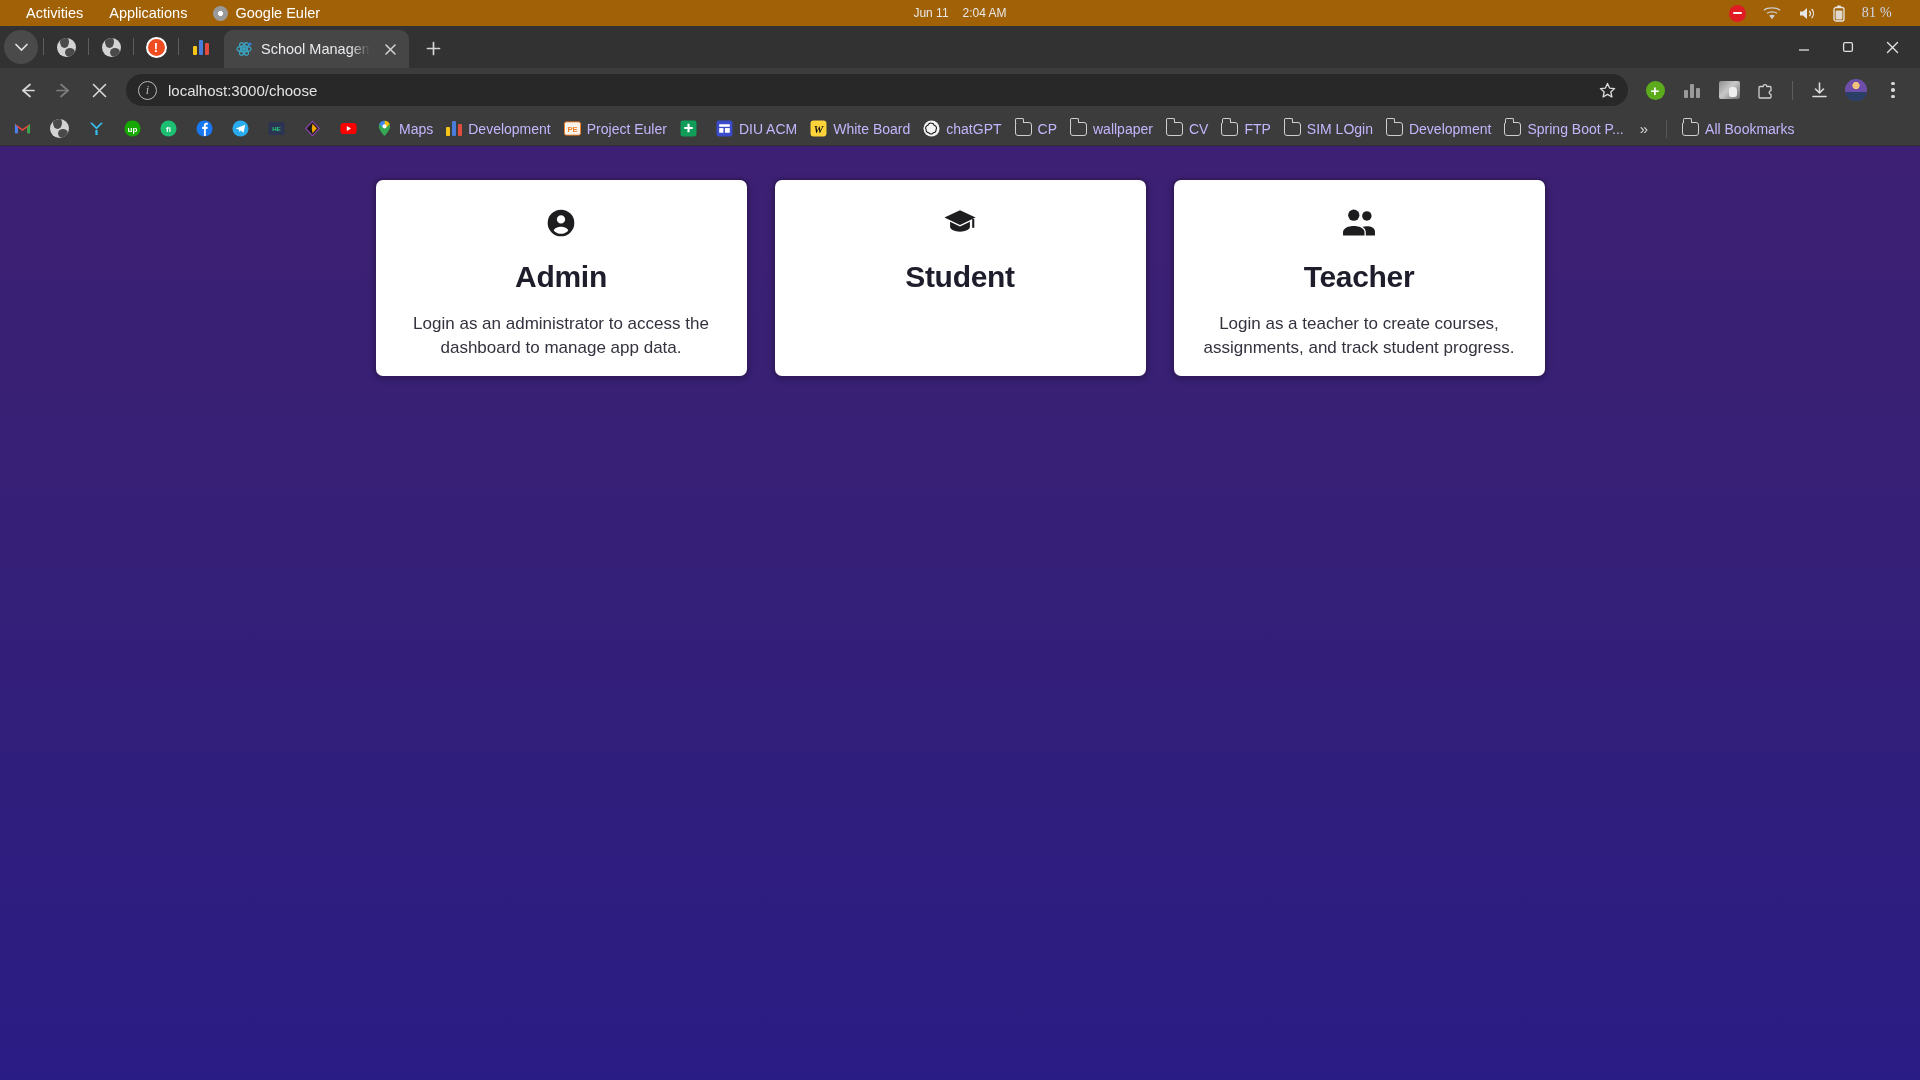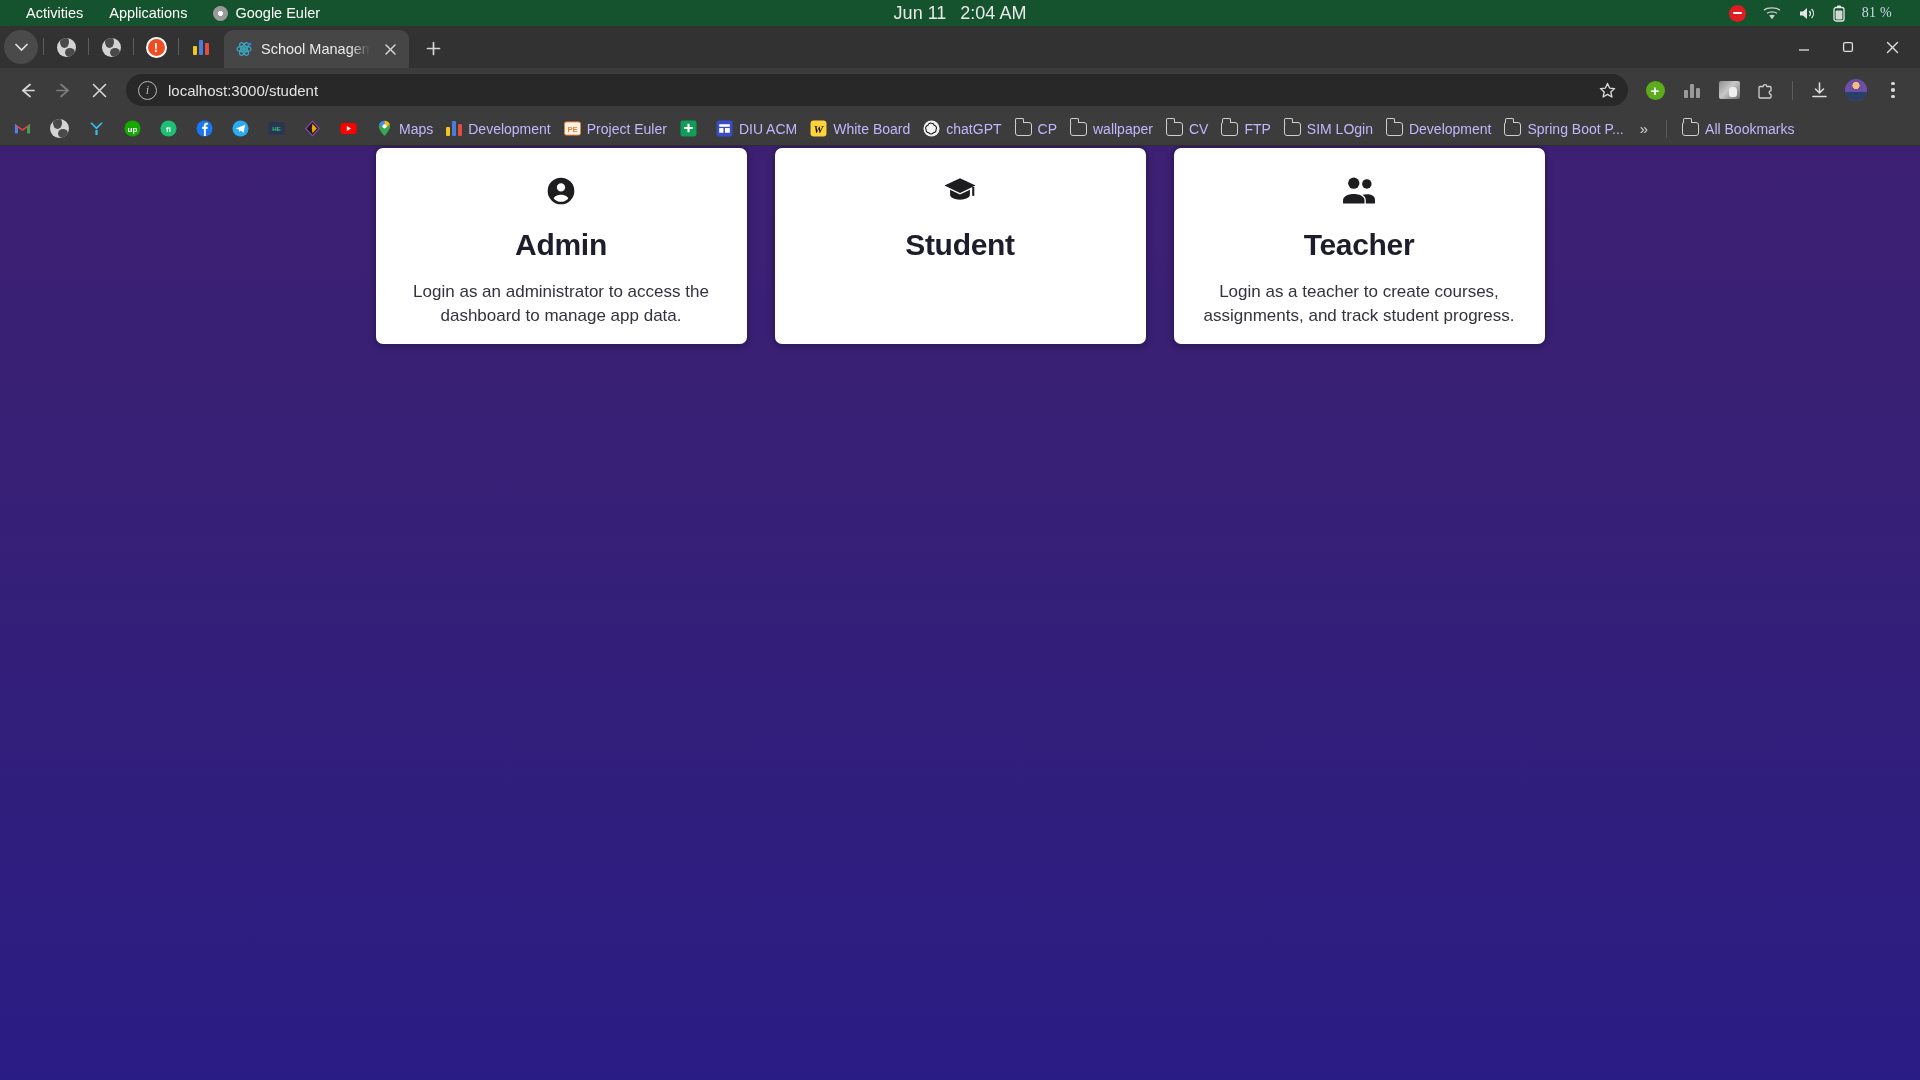--- a/index.html
+++ b/index.html
@@ -4,35 +4,35 @@
 <style>
   * { margin:0; padding:0; box-sizing:border-box; }
   html, body {
     width:1920px; height:1080px;
     font-family:"Liberation Sans", sans-serif;
     overflow:hidden; background:#1a1a1a;
   }
 
   
   .gnome-bar{
-    height:26px; background:#14532d; color:#ffffff;
+    height:26px; background:#a16207; color:#ffffff;
     display:flex; align-items:center; position:relative;
     font-size:14.5px; padding:0 12px;
   }
   .gnome-left{ display:flex; align-items:center; gap:26px; padding-left:14px; }
   .gnome-item{ display:flex; align-items:center; gap:7px; color:#ffffff; }
   .chrome-dot{
     width:15px; height:15px; border-radius:50%;
     background:radial-gradient(circle at 50% 50%, #ffffff 0 24%, #9a9a9a 26% 100%);
     position:relative; flex:none;
   }
   .gnome-center{
     position:absolute; left:50%; top:0; transform:translateX(-50%);
     height:26px; display:flex; align-items:center; gap:14px;
-    font-size:18px; color:#e8e8e8;
+    font-size:12px; color:#e8e8e8;
   }
   .gnome-right{
     margin-left:auto; display:flex; align-items:center; gap:17px;
     padding-right:16px;
   }
   .dnd-icon{
     width:17px; height:17px; border-radius:50%; background:#e01b24;
     display:flex; align-items:center; justify-content:center; flex:none;
   }
   .dnd-icon i{ display:block; width:9px; height:2.5px; background:#fff; border-radius:1px; }
@@ -177,21 +177,21 @@
   }
   .folder-ic::before{
     content:""; position:absolute; left:-0.5px; top:-4.6px; width:7px; height:4px;
     border:1.6px solid #cfcfcf; border-bottom:none; border-radius:2px 2px 0 0;
     background:#3c3c3c;
   }
 
   
   .page{
     flex:1; background:linear-gradient(180deg,#3d2073 0%,#372076 35%,#2f1e7e 75%,#2a1c85 100%);
-    display:flex; justify-content:center; align-items:flex-start;
+    padding-top:32px; display:flex; justify-content:center; align-items:flex-start;
   }
   .cards{ display:flex; gap:24px; }
   .card{
     width:375px; height:200px; background:#fff; border:2px solid #331a5e;
     border-radius:9px; display:flex; flex-direction:column; align-items:center;
     padding:26px 22px 0; box-shadow:0 2px 6px rgba(0,0,0,.22);
   }
   .card-ic{ height:34px; display:flex; align-items:center; justify-content:center; color:#1d1d1f; }
   .card-title{
     margin-top:20px; font-size:30px; font-weight:bold; color:#1d1d2b;
@@ -333,21 +333,21 @@
       </svg>
     </div>
     <div class="tb-btn">
       <svg width="15" height="15" viewBox="0 0 15 15">
         <path d="M1.5 1.5 L13.5 13.5 M13.5 1.5 L1.5 13.5" stroke="#d8d8d8" stroke-width="1.6" stroke-linecap="round"></path>
       </svg>
     </div>
 
     <div class="omnibox">
       <span class="omni-info">i</span>
-      <span class="omni-url" title="Search Google or type a URL">localhost:3000/student</span>
+      <span class="omni-url" title="Search Google or type a URL">localhost:3000/choose</span>
       <span class="omni-star">
         <svg width="17" height="17" viewBox="0 0 17 17">
           <path d="M8.5 1.4 L10.6 6.1 L15.6 6.6 L11.8 10 L12.9 15 L8.5 12.4 L4.1 15 L5.2 10 L1.4 6.6 L6.4 6.1 Z" stroke="#dcdcdc" stroke-width="1.3" fill="none" stroke-linejoin="round"></path>
         </svg>
       </span>
     </div>
 
     <div class="tb-right">
       <div class="tb-btn">
         <span class="ext-green">+</span>

